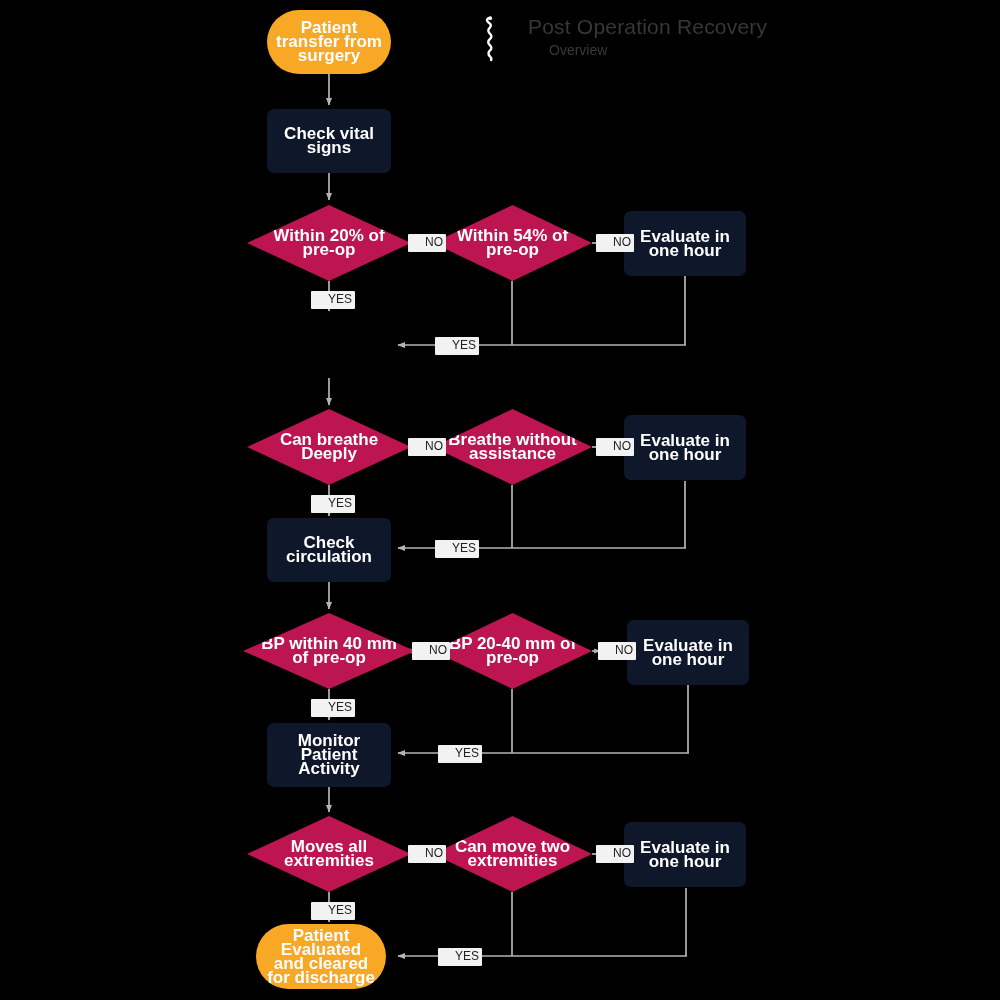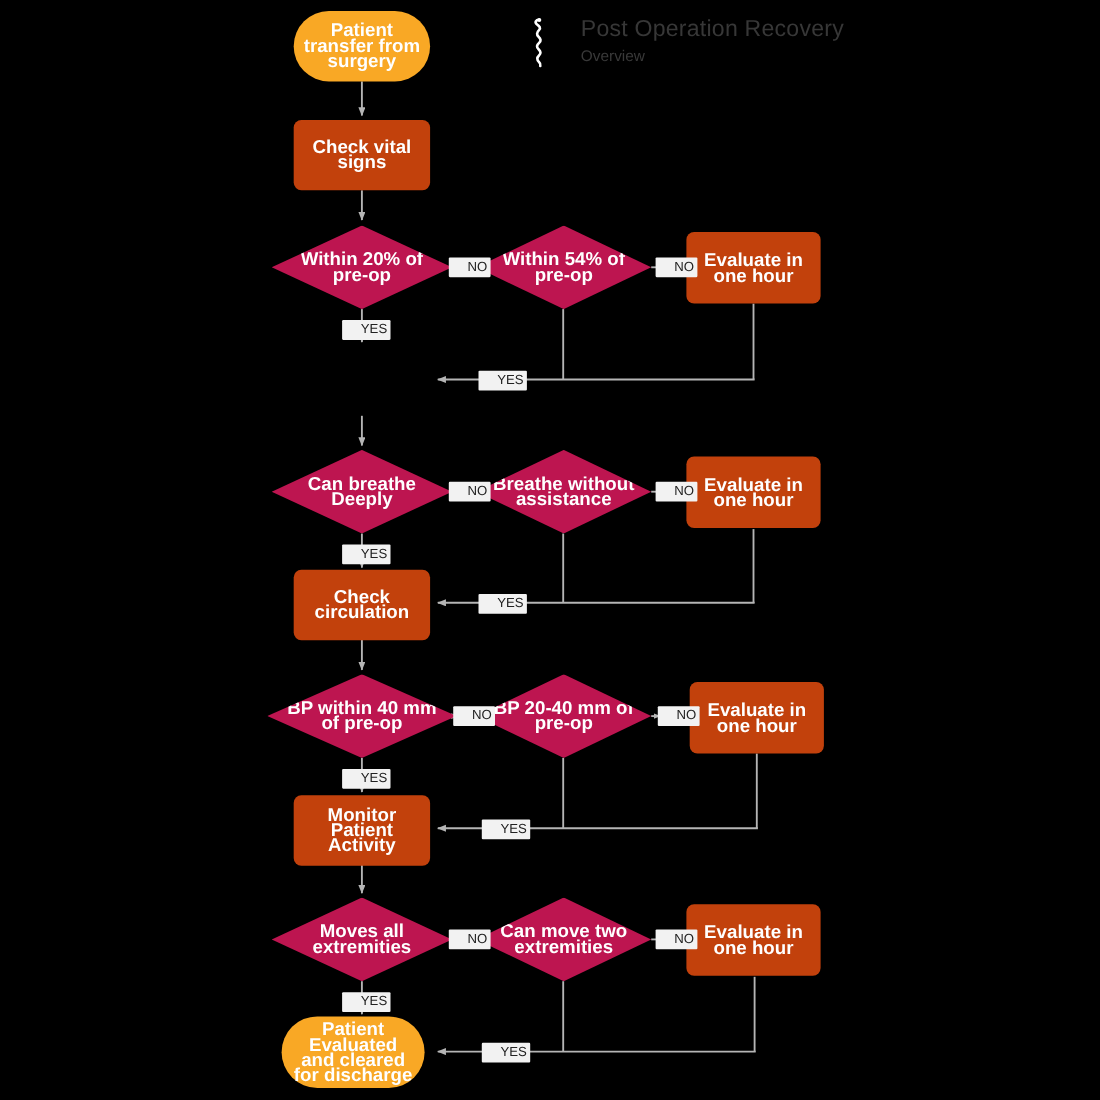--- a/index.html
+++ b/index.html
@@ -54,41 +54,42 @@
     color: #373737;
     letter-spacing: 0.2px;
     white-space: nowrap;
   }
   #chart-subtitle {
     font-size: 14px;
     line-height: 18px;
     color: #393939;
     white-space: nowrap;
     margin-top: 2px;
+    margin-left: 21px;
   }
 
   
   .node {
     position: absolute;
     box-sizing: border-box;
     display: flex;
     align-items: center;
     justify-content: center;
     text-align: center;
     color: #ffffff;
     font-weight: bold;
     font-size: 17px;
     line-height: 14px;
   }
   .node-terminal {
     background: #F9A825;
     border-radius: 34px;
   }
   .node-process {
-    background: #c2410c;
+    background: #0f172a;
     border-radius: 7px;
   }
   .node-label {
     position: relative;
     z-index: 2;
     padding: 0 8px;
     text-shadow: 0 0 1px rgba(0,0,0,0.05);
   }
 
   

